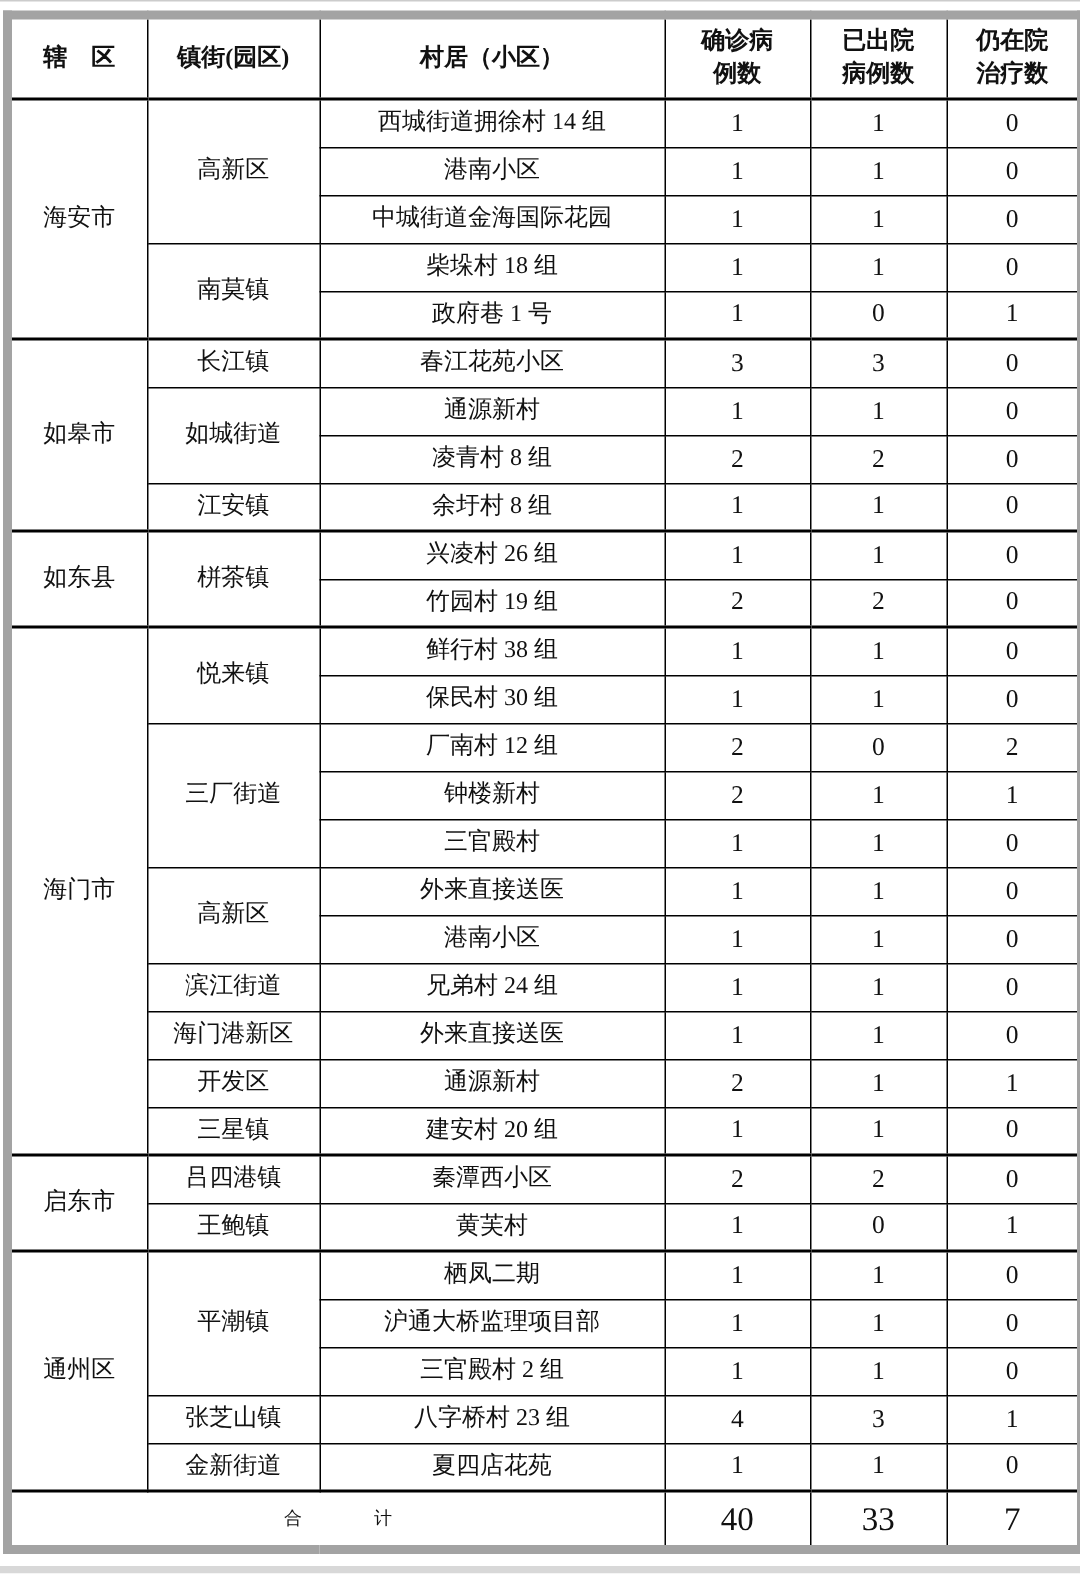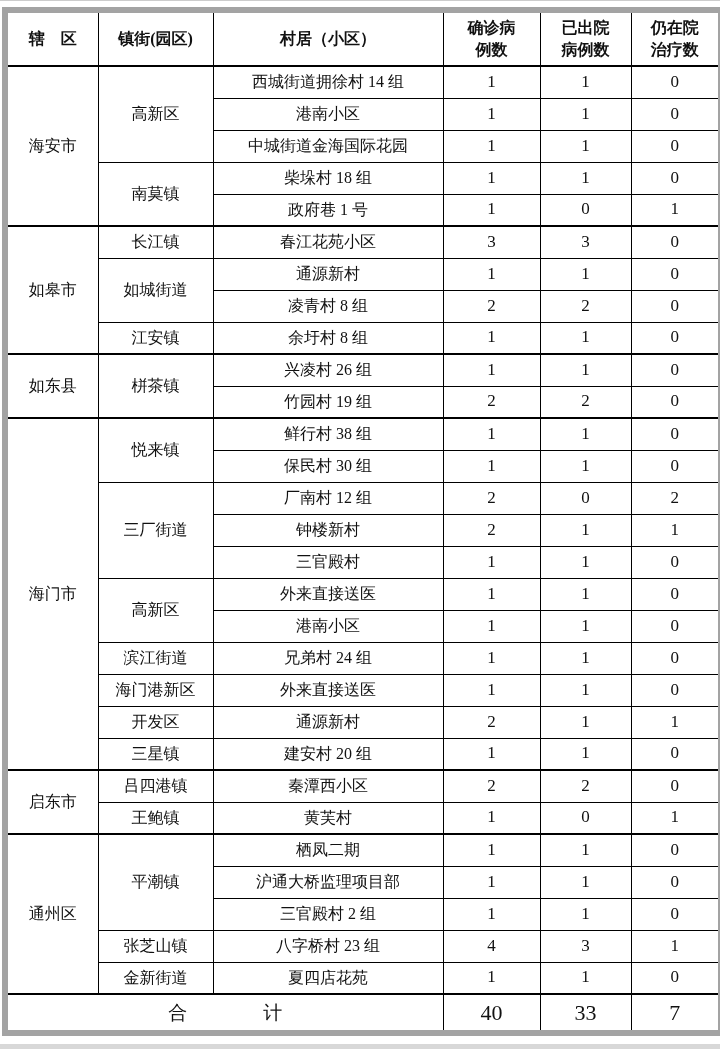--- a/index.html
+++ b/index.html
@@ -42,21 +42,21 @@
     border-bottom: 2px solid #000;
   }
   .case-table tbody tr { height: 32px; }
   .case-table tr.district-start > td { border-top: 2px solid #000; }
   .case-table td.c-num { font-size: 17px; }
   .case-table tr.total-row td {
     border-top: 2px solid #000;
     height: 33px;
     font-size: 22px;
   }
-  .case-table tr.total-row td.total-label { font-size: 19px; }
+  .case-table tr.total-row td.total-label { font-size: 12px; }
 </style>
 </head>
 <body>
 
 <div class="scan-top"></div>
 
 <table class="case-table">
   <colgroup>
     <col style="width:93px">
       <col style="width:115px">

